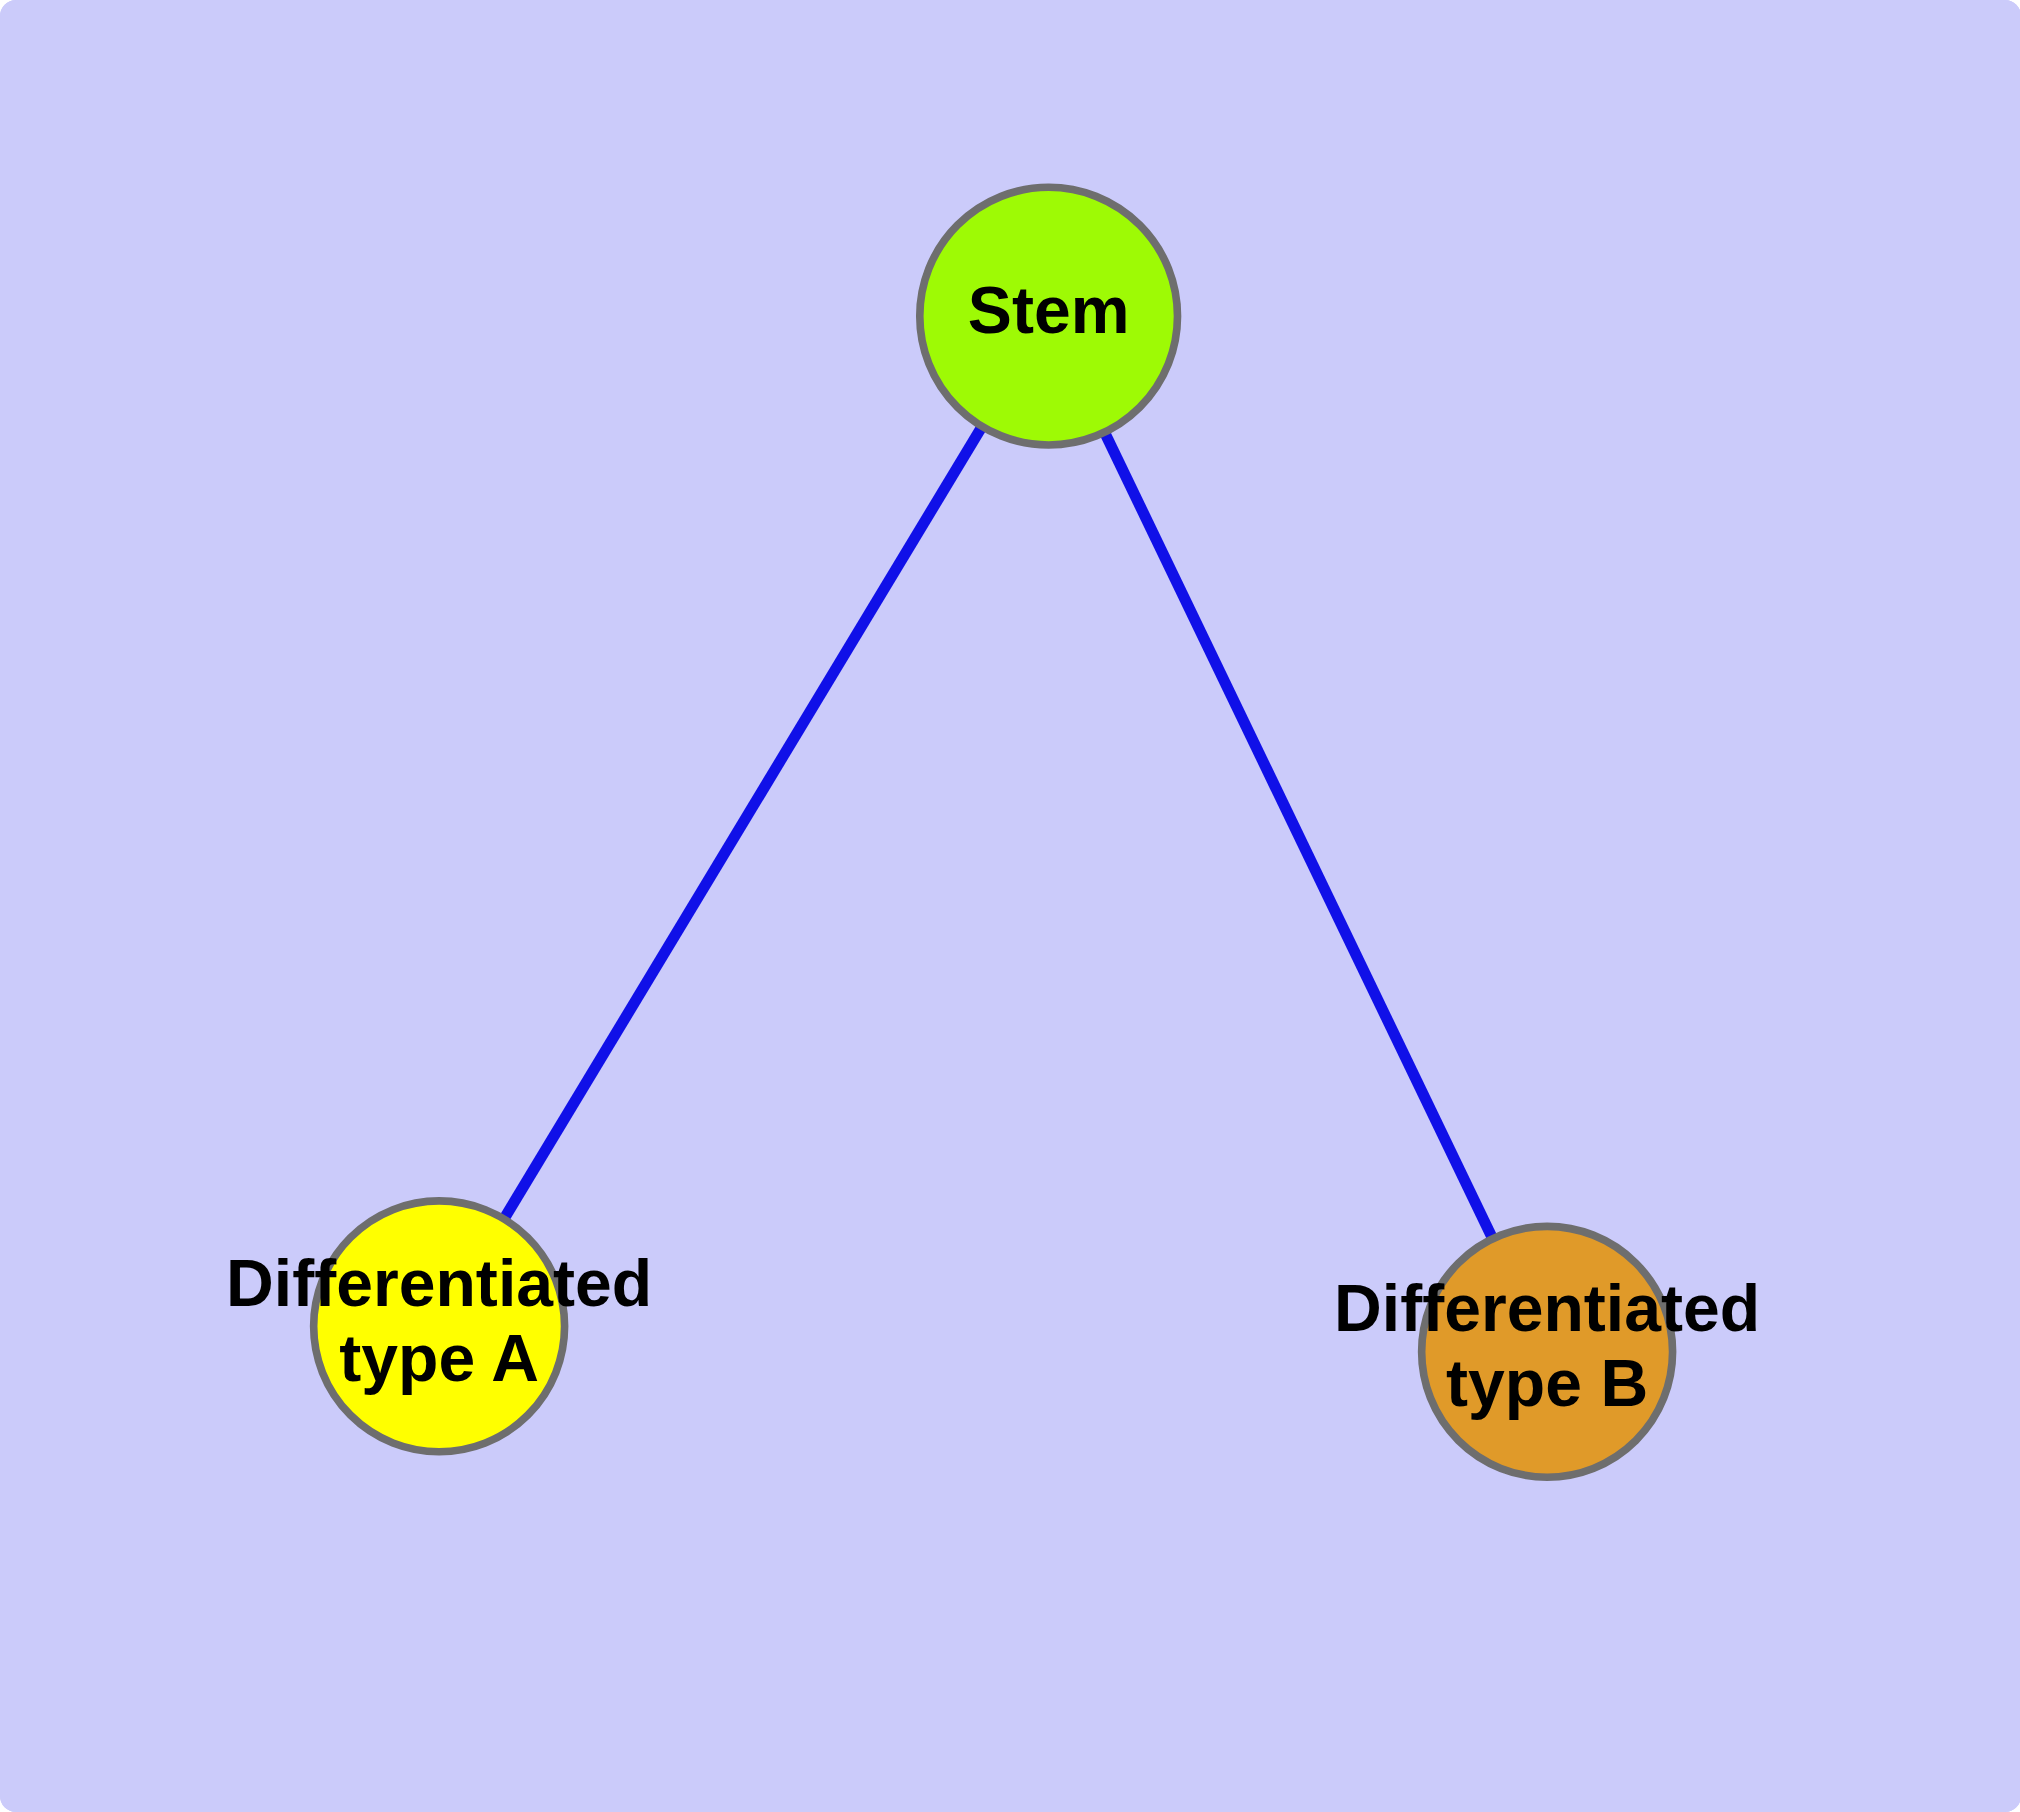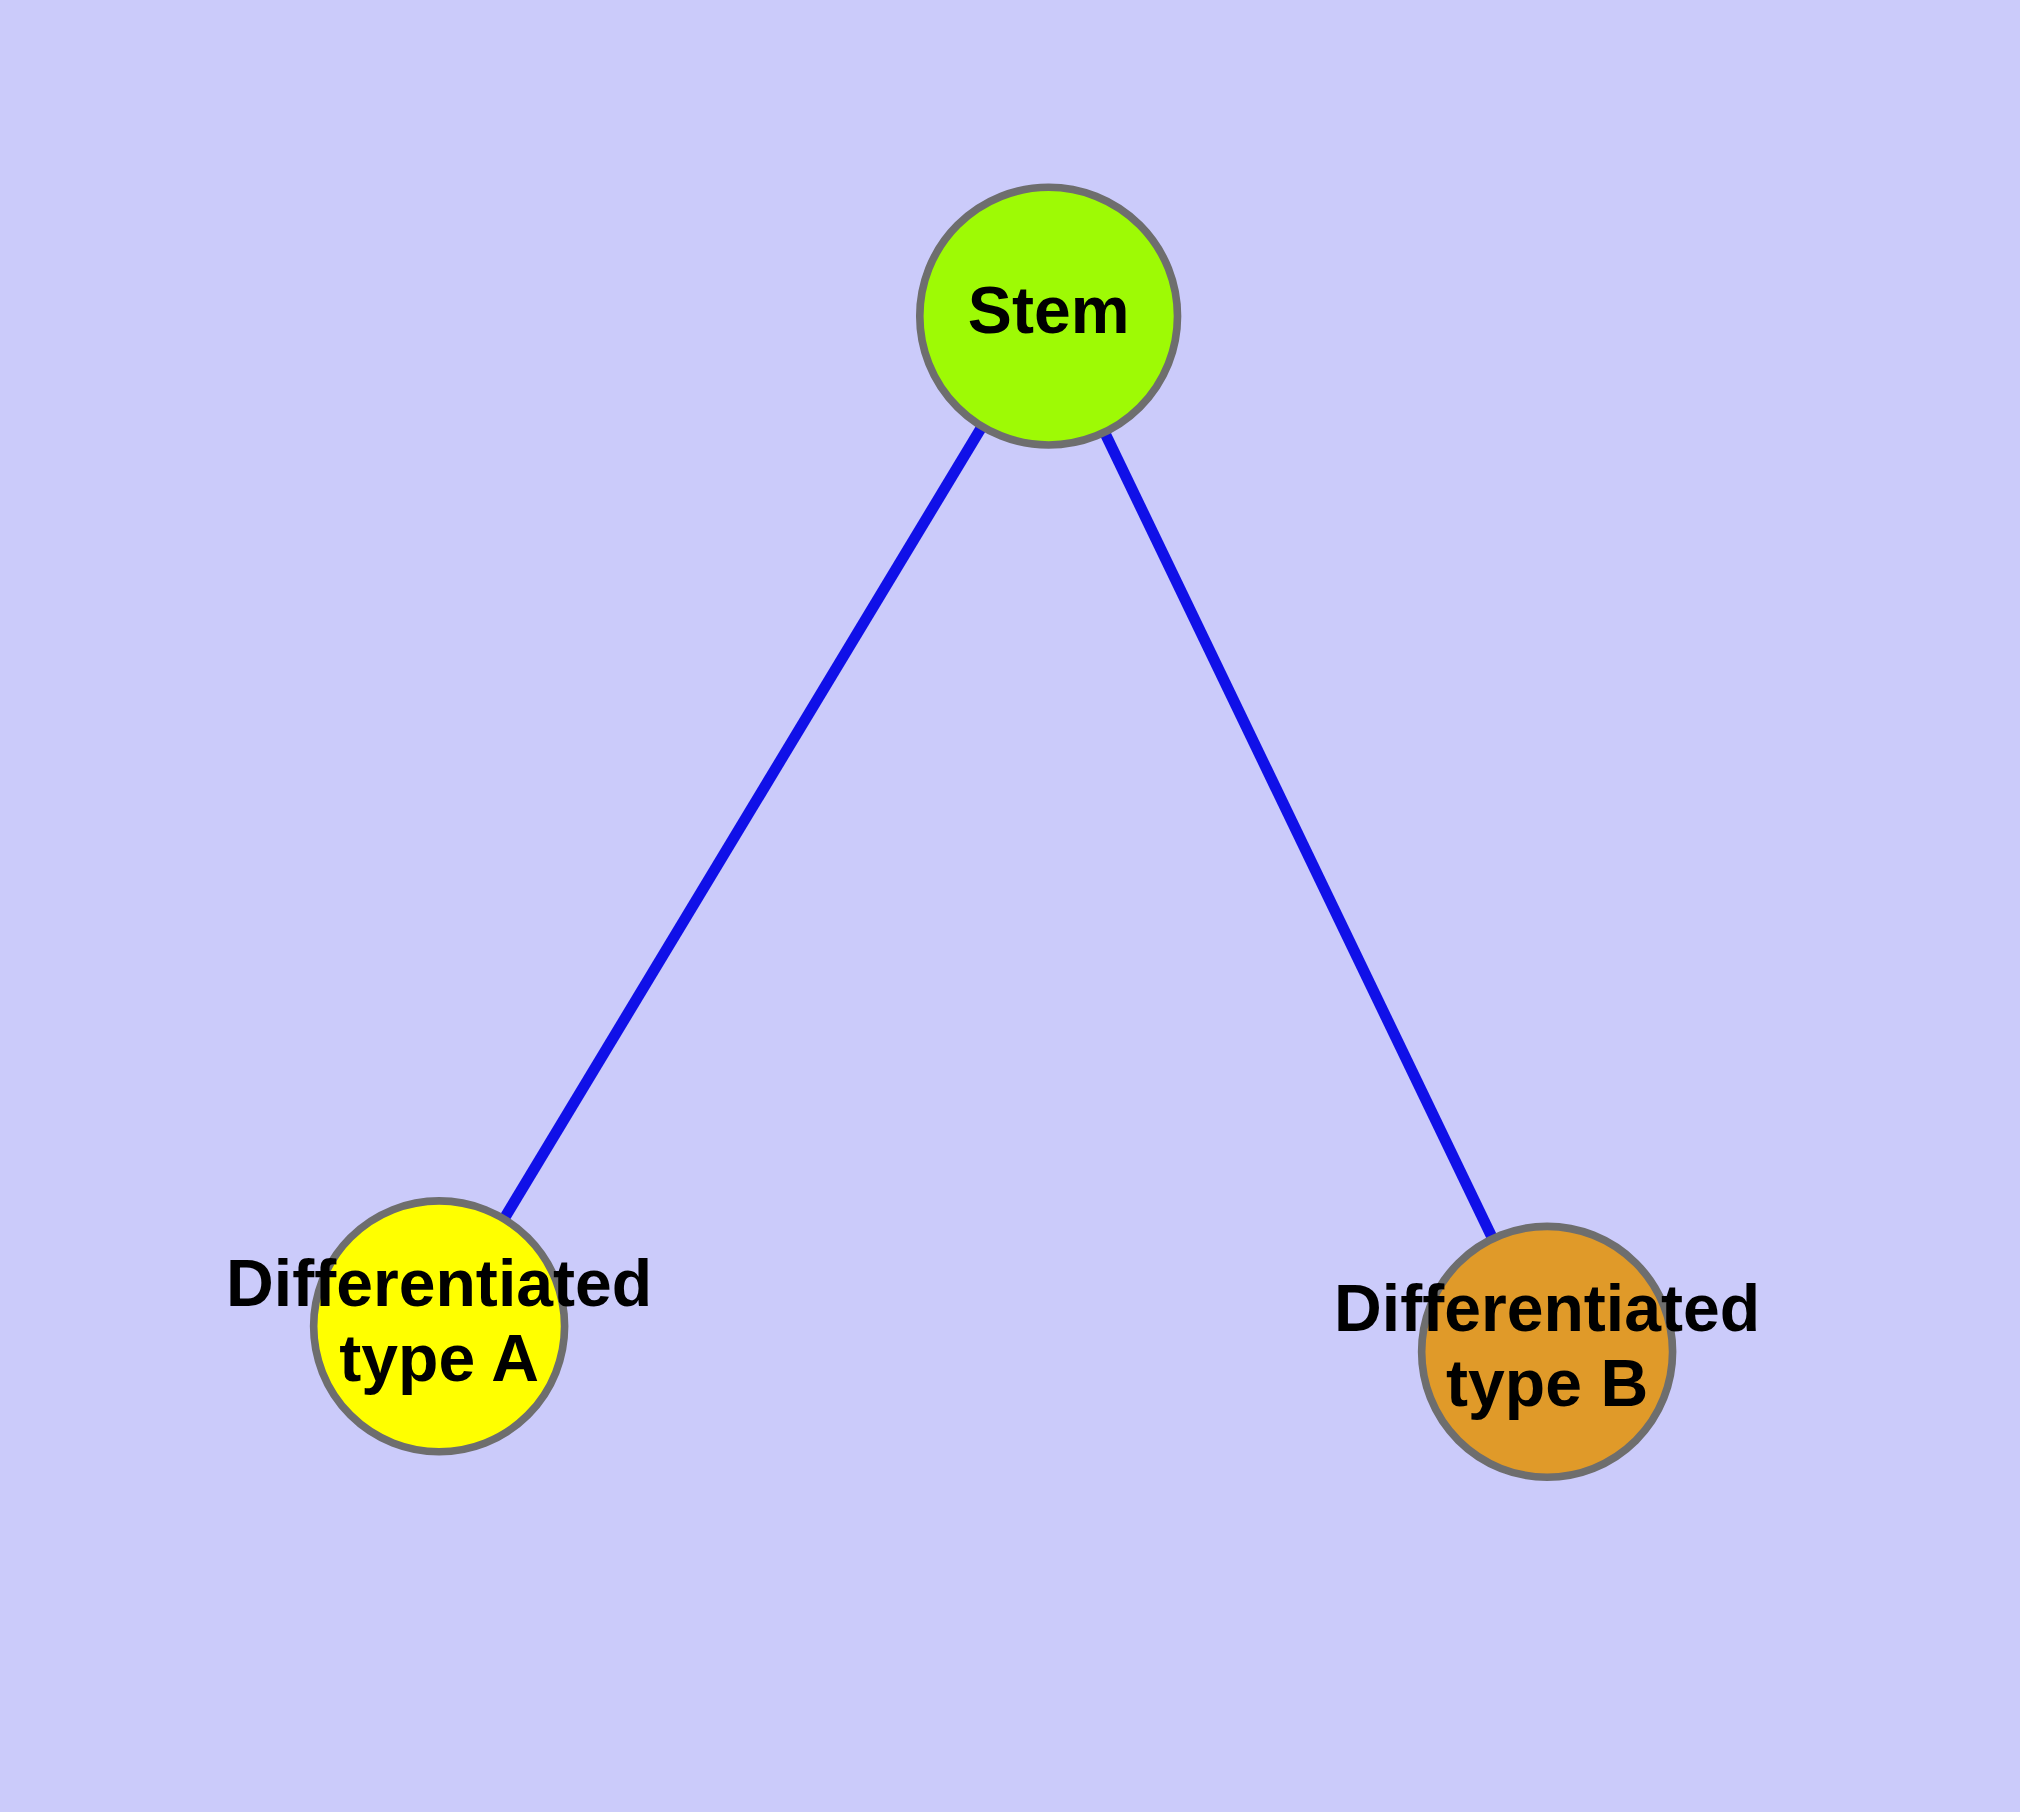--- a/index.html
+++ b/index.html
@@ -29,21 +29,21 @@
     fill: #000000;
     text-anchor: middle;
     dominant-baseline: middle;
     pointer-events: none;
     white-space: pre;
   }
 </style>
 </head>
 <body style="background: rgb(255, 255, 255);">
 
-<div id="canvas" style="width: 2021px; height: 1812px; background: rgb(203, 203, 250);">
+<div id="canvas" style="width: 2021px; height: 1812px; background: rgb(203, 203, 250); border-radius: 16px;">
   <svg id="graph-svg" viewBox="0 0 2384 2138" preserveAspectRatio="none" xmlns="http://www.w3.org/2000/svg" style="width: 2021px; height: 1812px;">
 
     <rect id="bg-rect" x="0" y="0" width="2384" height="2138" fill="#cbcbfa"></rect>
 
     <g id="edges-layer">
         <line x1="1237" y1="373" x2="518" y2="1565" stroke="#1010e8" stroke-width="13" stroke-linecap="butt"></line>
         <line x1="1237" y1="373" x2="1825" y2="1595" stroke="#1010e8" stroke-width="13" stroke-linecap="butt"></line>
       </g>
     <g id="nodes-layer">
         <circle cx="1237" cy="373" r="152" fill="#9efa05" stroke="#6e6e6e" stroke-width="9"></circle>

